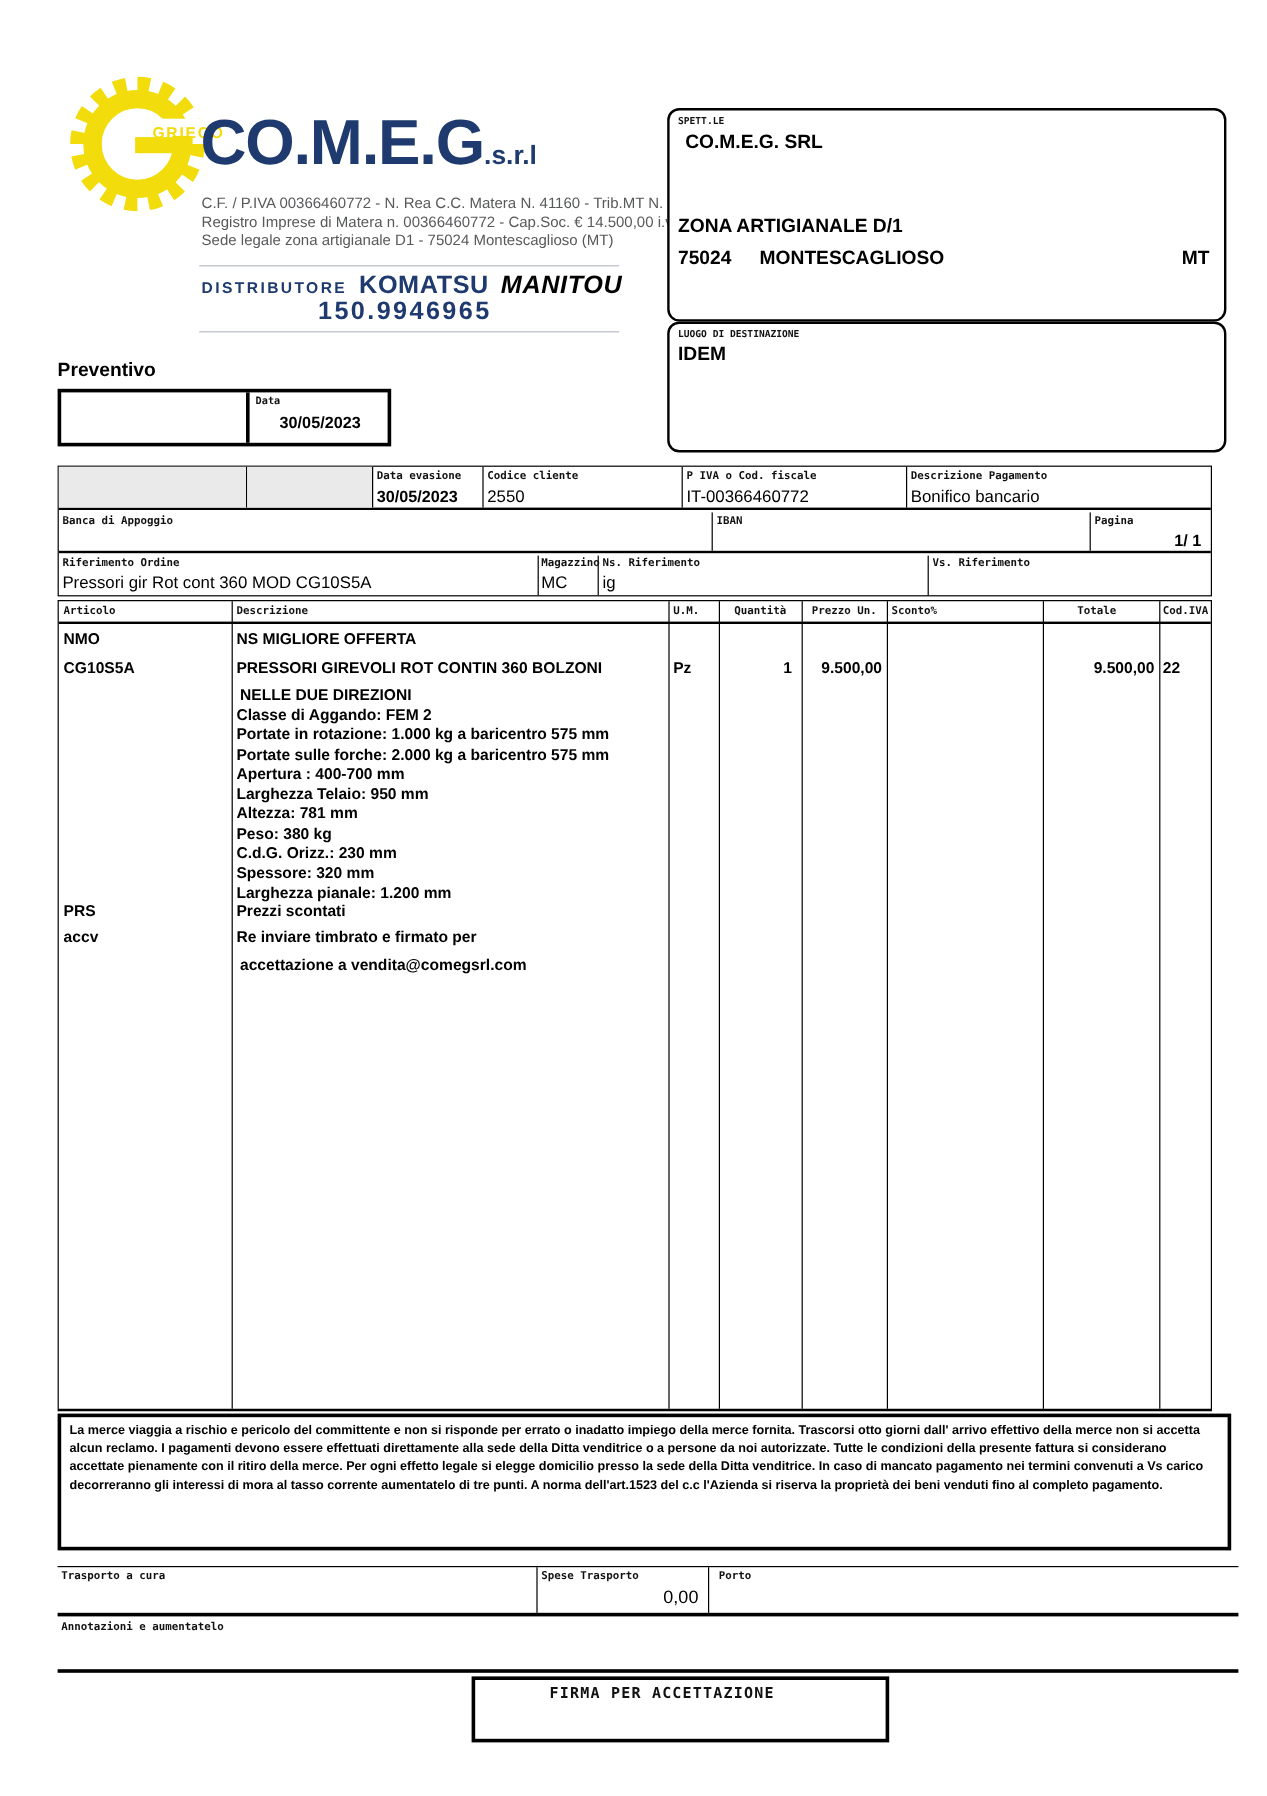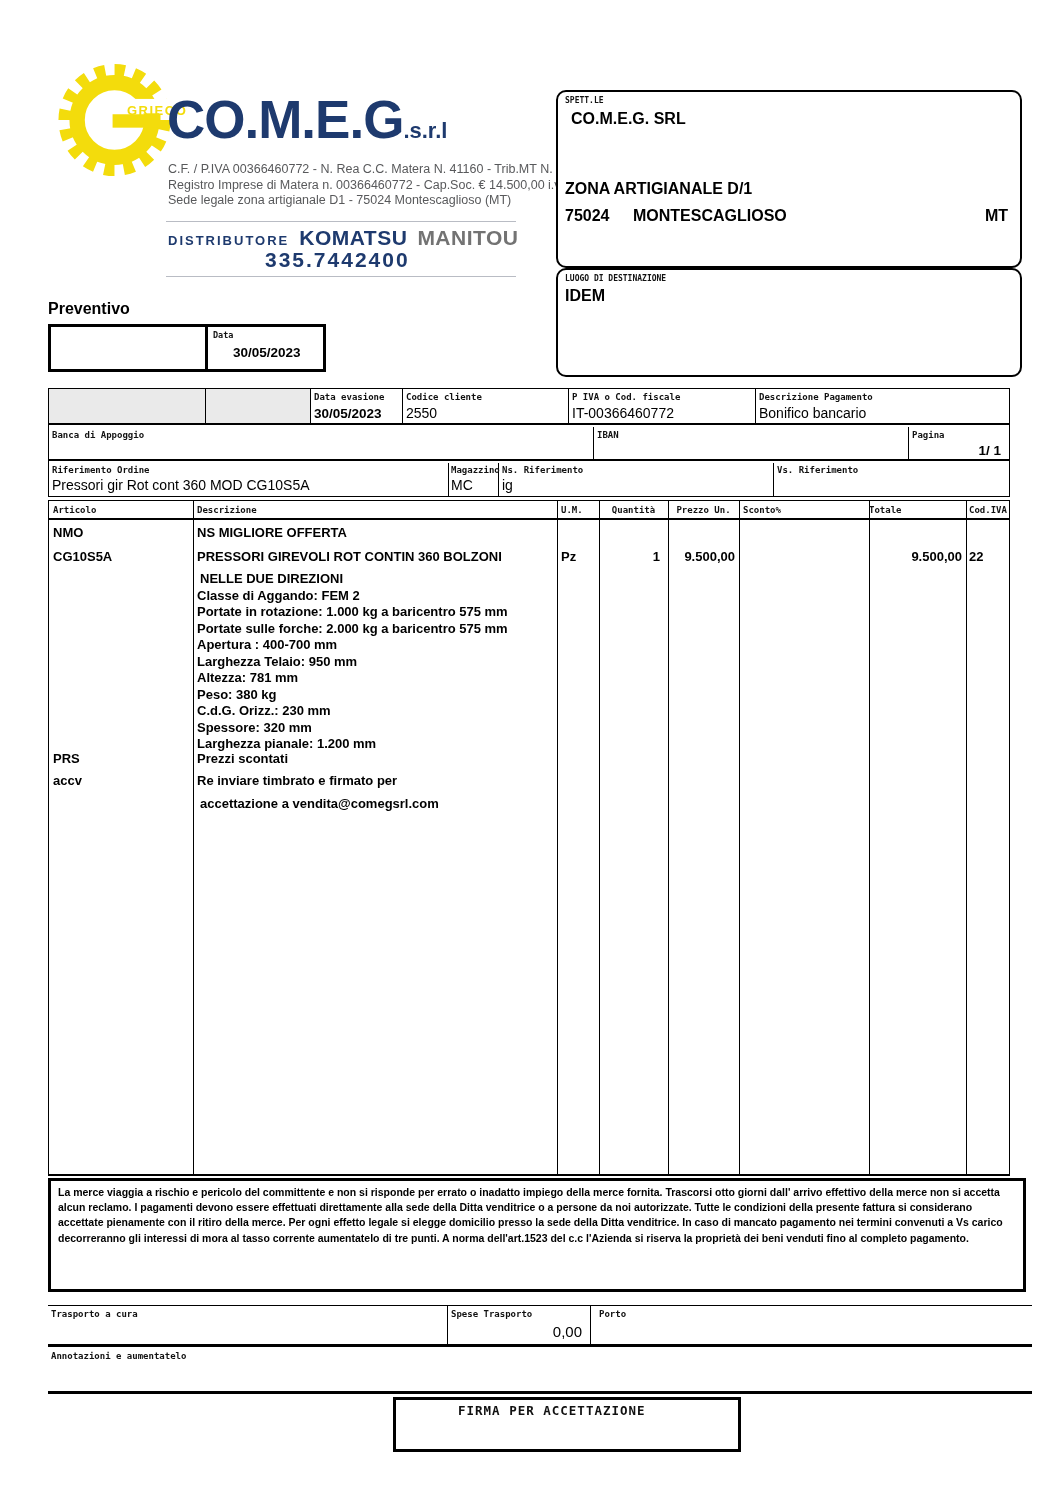--- a/index.html
+++ b/index.html
@@ -10,21 +10,21 @@
   .lbl{font-size:9px;letter-spacing:0px;white-space:nowrap;}
 
   
   .brandname{font-size:53px;font-weight:900;color:#1E3A6E;letter-spacing:-1px;line-height:1;}
   .brandsuffix{font-size:22px;font-weight:900;color:#1E3A6E;}
   .grieco{font-size:13px;font-weight:800;color:#F3DC0C;letter-spacing:1.5px;}
   .reglines{font-size:12.5px;color:#58595B;line-height:15.5px;white-space:nowrap;}
   .hline{height:1px;background:#B9BCC4;}
   .distr{font-size:13px;font-weight:800;color:#1E3A6E;letter-spacing:2px;}
   .kom{font-size:21px;font-weight:900;color:#1E3A6E;letter-spacing:0.5px;}
-  .man{font-size:21px;font-weight:900;color:#737373;letter-spacing:0.5px;}
+  .man{font-size:21px;font-weight:900;font-style:italic;color:#000000;letter-spacing:0.5px;}
   .phone{font-size:21px;font-weight:900;color:#1E3A6E;letter-spacing:2px;}
 
   
   .rbox{border:2px solid #000;border-radius:10px;background:#fff;}
   .bigval{font-size:16px;font-weight:bold;white-space:nowrap;}
 
   
   .thick{border:3px solid #000;}
 
   
@@ -67,21 +67,21 @@
     <div>Sede legale zona artigianale D1 - 75024 Montescaglioso (MT)</div>
   </div>
 
   <div class="abs hline" style="left:166px;top:221px;width:350px;"></div>
 
   <div class="abs" style="left:168px;top:226px;display:flex;align-items:baseline;gap:10px;">
     <span class="distr">DISTRIBUTORE</span>
     <span class="kom">KOMATSU</span>
     <span class="man">MANITOU</span>
   </div>
-  <div class="abs phone" style="left:265px;top:248px;">335.7442400</div>
+  <div class="abs phone" style="left:265px;top:248px;">150.9946965</div>
   <div class="abs hline" style="left:166px;top:276px;width:350px;"></div>
 
   <div class="abs rbox" style="left:556px;top:90px;width:462px;height:174px;">
     <div class="abs mono" style="left:7px;top:4px;font-size:8px;">SPETT.LE</div>
     <div class="abs bigval" style="left:13px;top:18px;">CO.M.E.G. SRL</div>
     <div class="abs bigval" style="left:7px;top:88px;">ZONA ARTIGIANALE D/1</div>
     <div class="abs bigval" style="left:7px;top:115px;">75024</div>
     <div class="abs bigval" style="left:75px;top:115px;">MONTESCAGLIOSO</div>
     <div class="abs bigval" style="right:12px;top:115px;">MT</div>
   </div>
@@ -168,21 +168,21 @@
     <div class="vline" style="left:820px;"></div>
     <div class="vline" style="left:917px;"></div>
 
     <div class="abs" style="left:0;top:0;width:100%;height:19px;border-bottom:2px solid #000;box-sizing:border-box;">
       <div class="abs mono lbl" style="left:4px;top:4px;">Articolo</div>
       <div class="abs mono lbl" style="left:148px;top:4px;">Descrizione</div>
       <div class="abs mono lbl" style="left:512px;top:4px;">U.M.</div>
       <div class="abs mono lbl" style="left:553px;top:4px;width:63px;text-align:center;">Quantità</div>
       <div class="abs mono lbl" style="left:622px;top:4px;width:65px;text-align:center;">Prezzo Un.</div>
       <div class="abs mono lbl" style="left:694px;top:4px;">Sconto%</div>
-      <div class="abs mono lbl" style="left:820px;top:4px;width:90px;text-align:left;">Totale</div>
+      <div class="abs mono lbl" style="left:820px;top:4px;width:90px;text-align:center;">Totale</div>
       <div class="abs mono lbl" style="left:920px;top:4px;">Cod.IVA</div>
     </div>
 
     <div class="il" style="left:4px;top:24px;">NMO</div>
     <div class="il" style="left:4px;top:48px;">CG10S5A</div>
     <div class="il" style="left:4px;top:250px;">PRS</div>
     <div class="il" style="left:4px;top:272px;">accv</div>
 
     <div class="il" style="left:148px;top:24px;">NS MIGLIORE OFFERTA</div>
     <div class="il" style="left:148px;top:48px;">PRESSORI GIREVOLI ROT CONTIN 360 BOLZONI</div>

